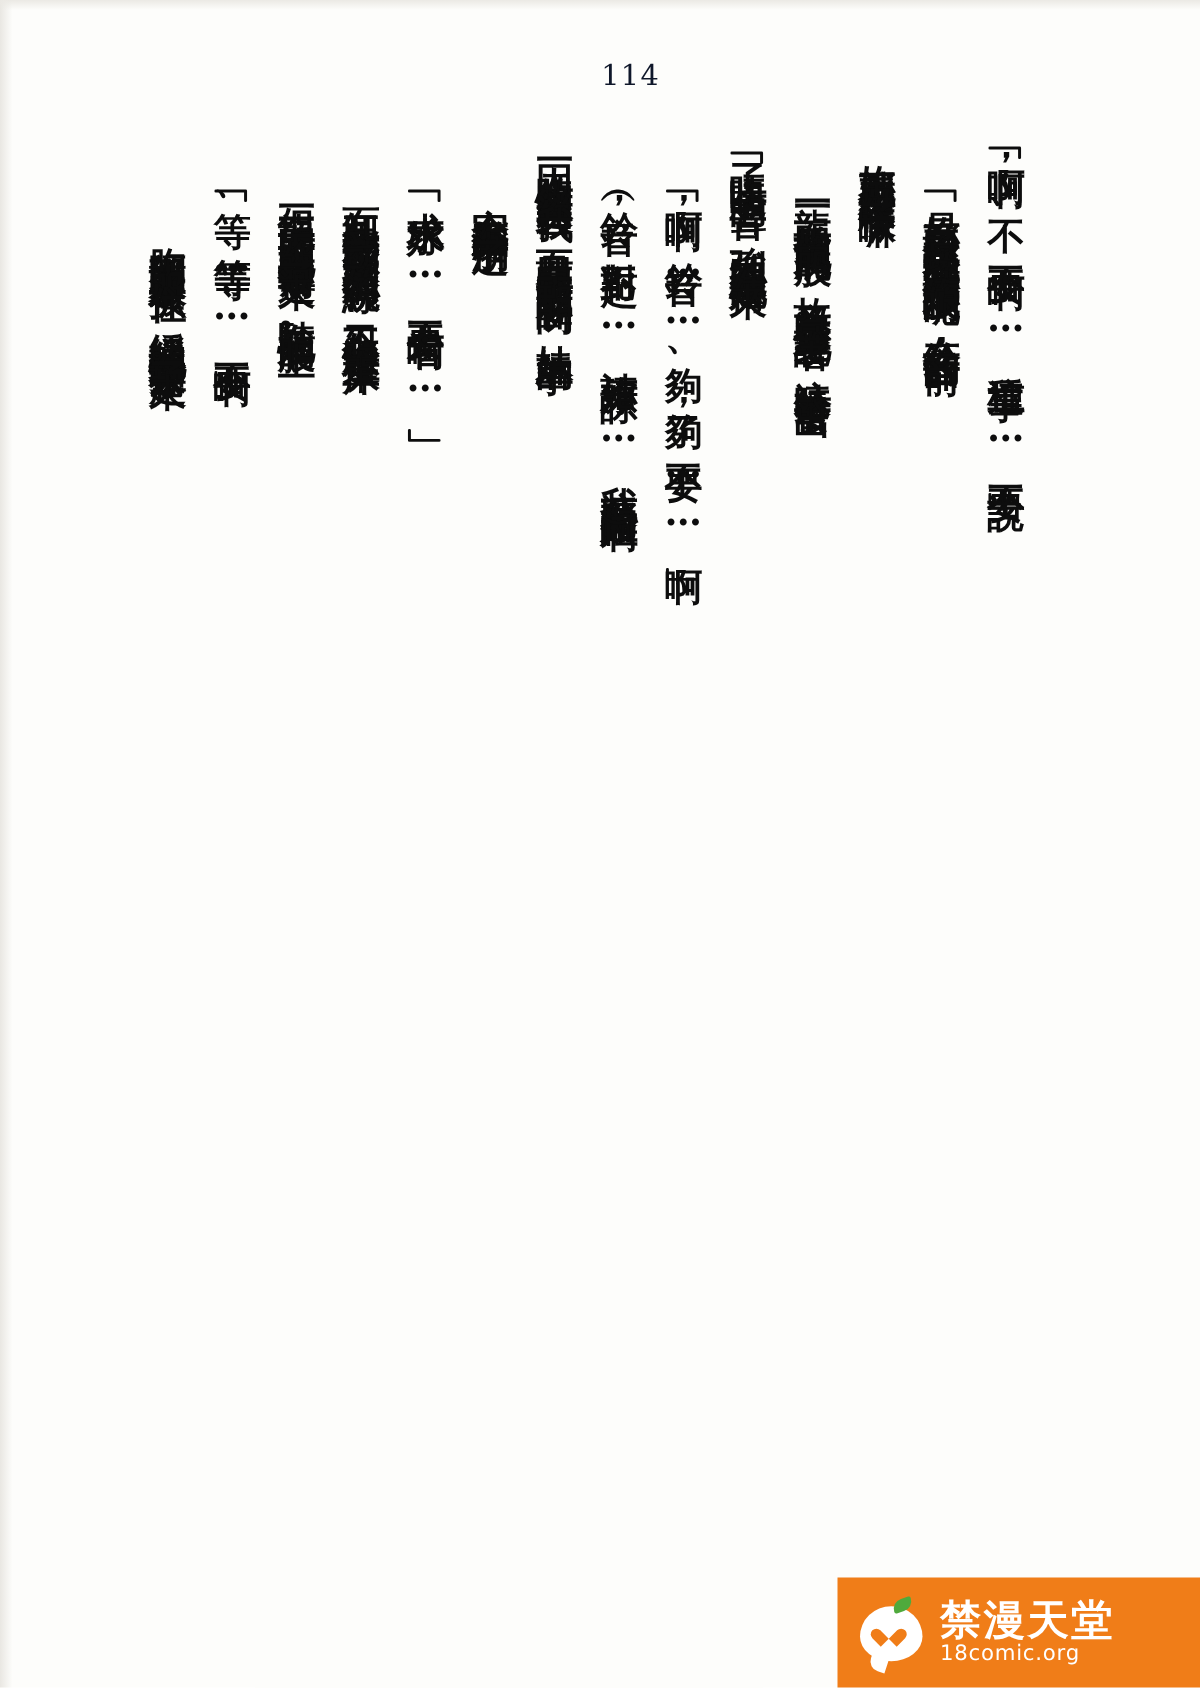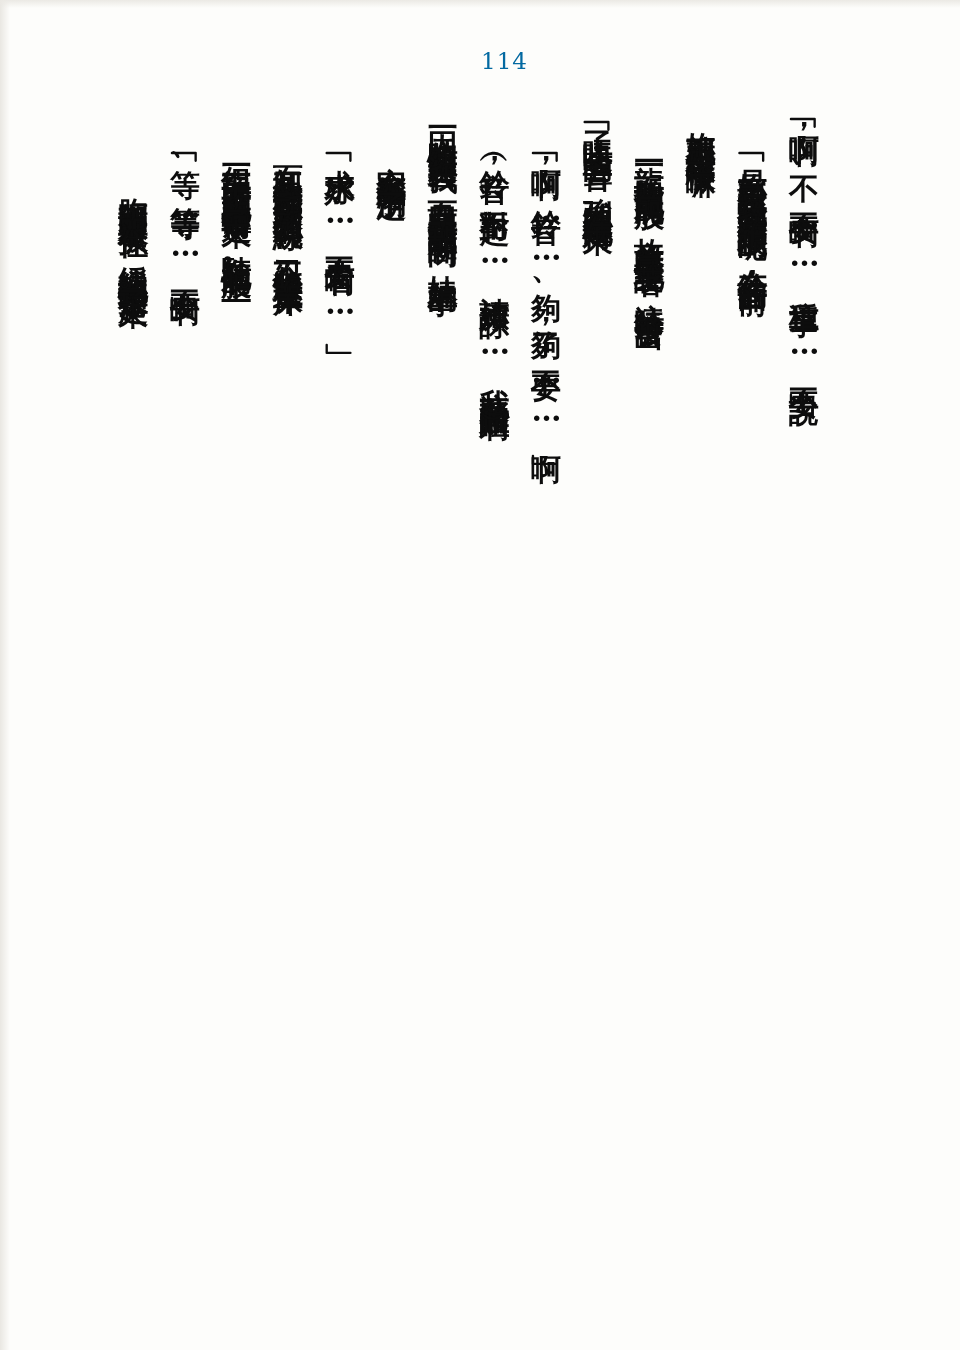--- a/index.html
+++ b/index.html
@@ -37,21 +37,21 @@
     pointer-events: none;
   }
 
   #page-number {
     position: absolute;
     top: 48px;
     left: 17px;
     right: 0;
     text-align: center;
     font-size: 23px;
-    color: #0369a1;
+    color: #0f172a;
     letter-spacing: 1px;
     font-family: "DejaVu Serif", "Liberation Serif", serif;
     padding-left: 32px;
   }
 
   
   #body-text {
     position: absolute;
     top: 108px;
     left: 150px;
@@ -181,13 +181,24 @@
     <div class="tcol ind-1">（鈴音，對不起……請妳原諒……我這羞恥的姐姐啊）</div>
     <div class="tcol">因一時的快樂迷失自我，而且在頭暈目眩的那一瞬間，妹妹的事</div>
     <div class="tcol ind-1">完全在腦海中消逝了。</div>
     <div class="tcol ind-1">「求求妳……不要看啊……」</div>
     <div class="tcol ind-1">面紅耳赤的彩音感受到妹妹強烈的視線，忍不住將臉埋進床單。</div>
     <div class="tcol ind-1">但龍一的手一下將她的身體轉了過來，騎在她的腹上。</div>
     <div class="tcol ind-1">「等、等等……不要啊」</div>
     <div class="tcol ind-2">胸部隔著水手服被抓住，緩緩地開始搓揉了起來。</div>
   </div>
 
+  <div id="watermark">
+    <div id="wm-logo">
+      <div class="bubble"></div>
+      <div class="heart"></div>
+      <div class="leaf"></div>
+    </div>
+    <div id="wm-text">
+      <div id="wm-title">禁漫天堂</div>
+      <div id="wm-url">18comic.org</div>
+    </div>
+  </div>
 </div>
 
 </body></html>

